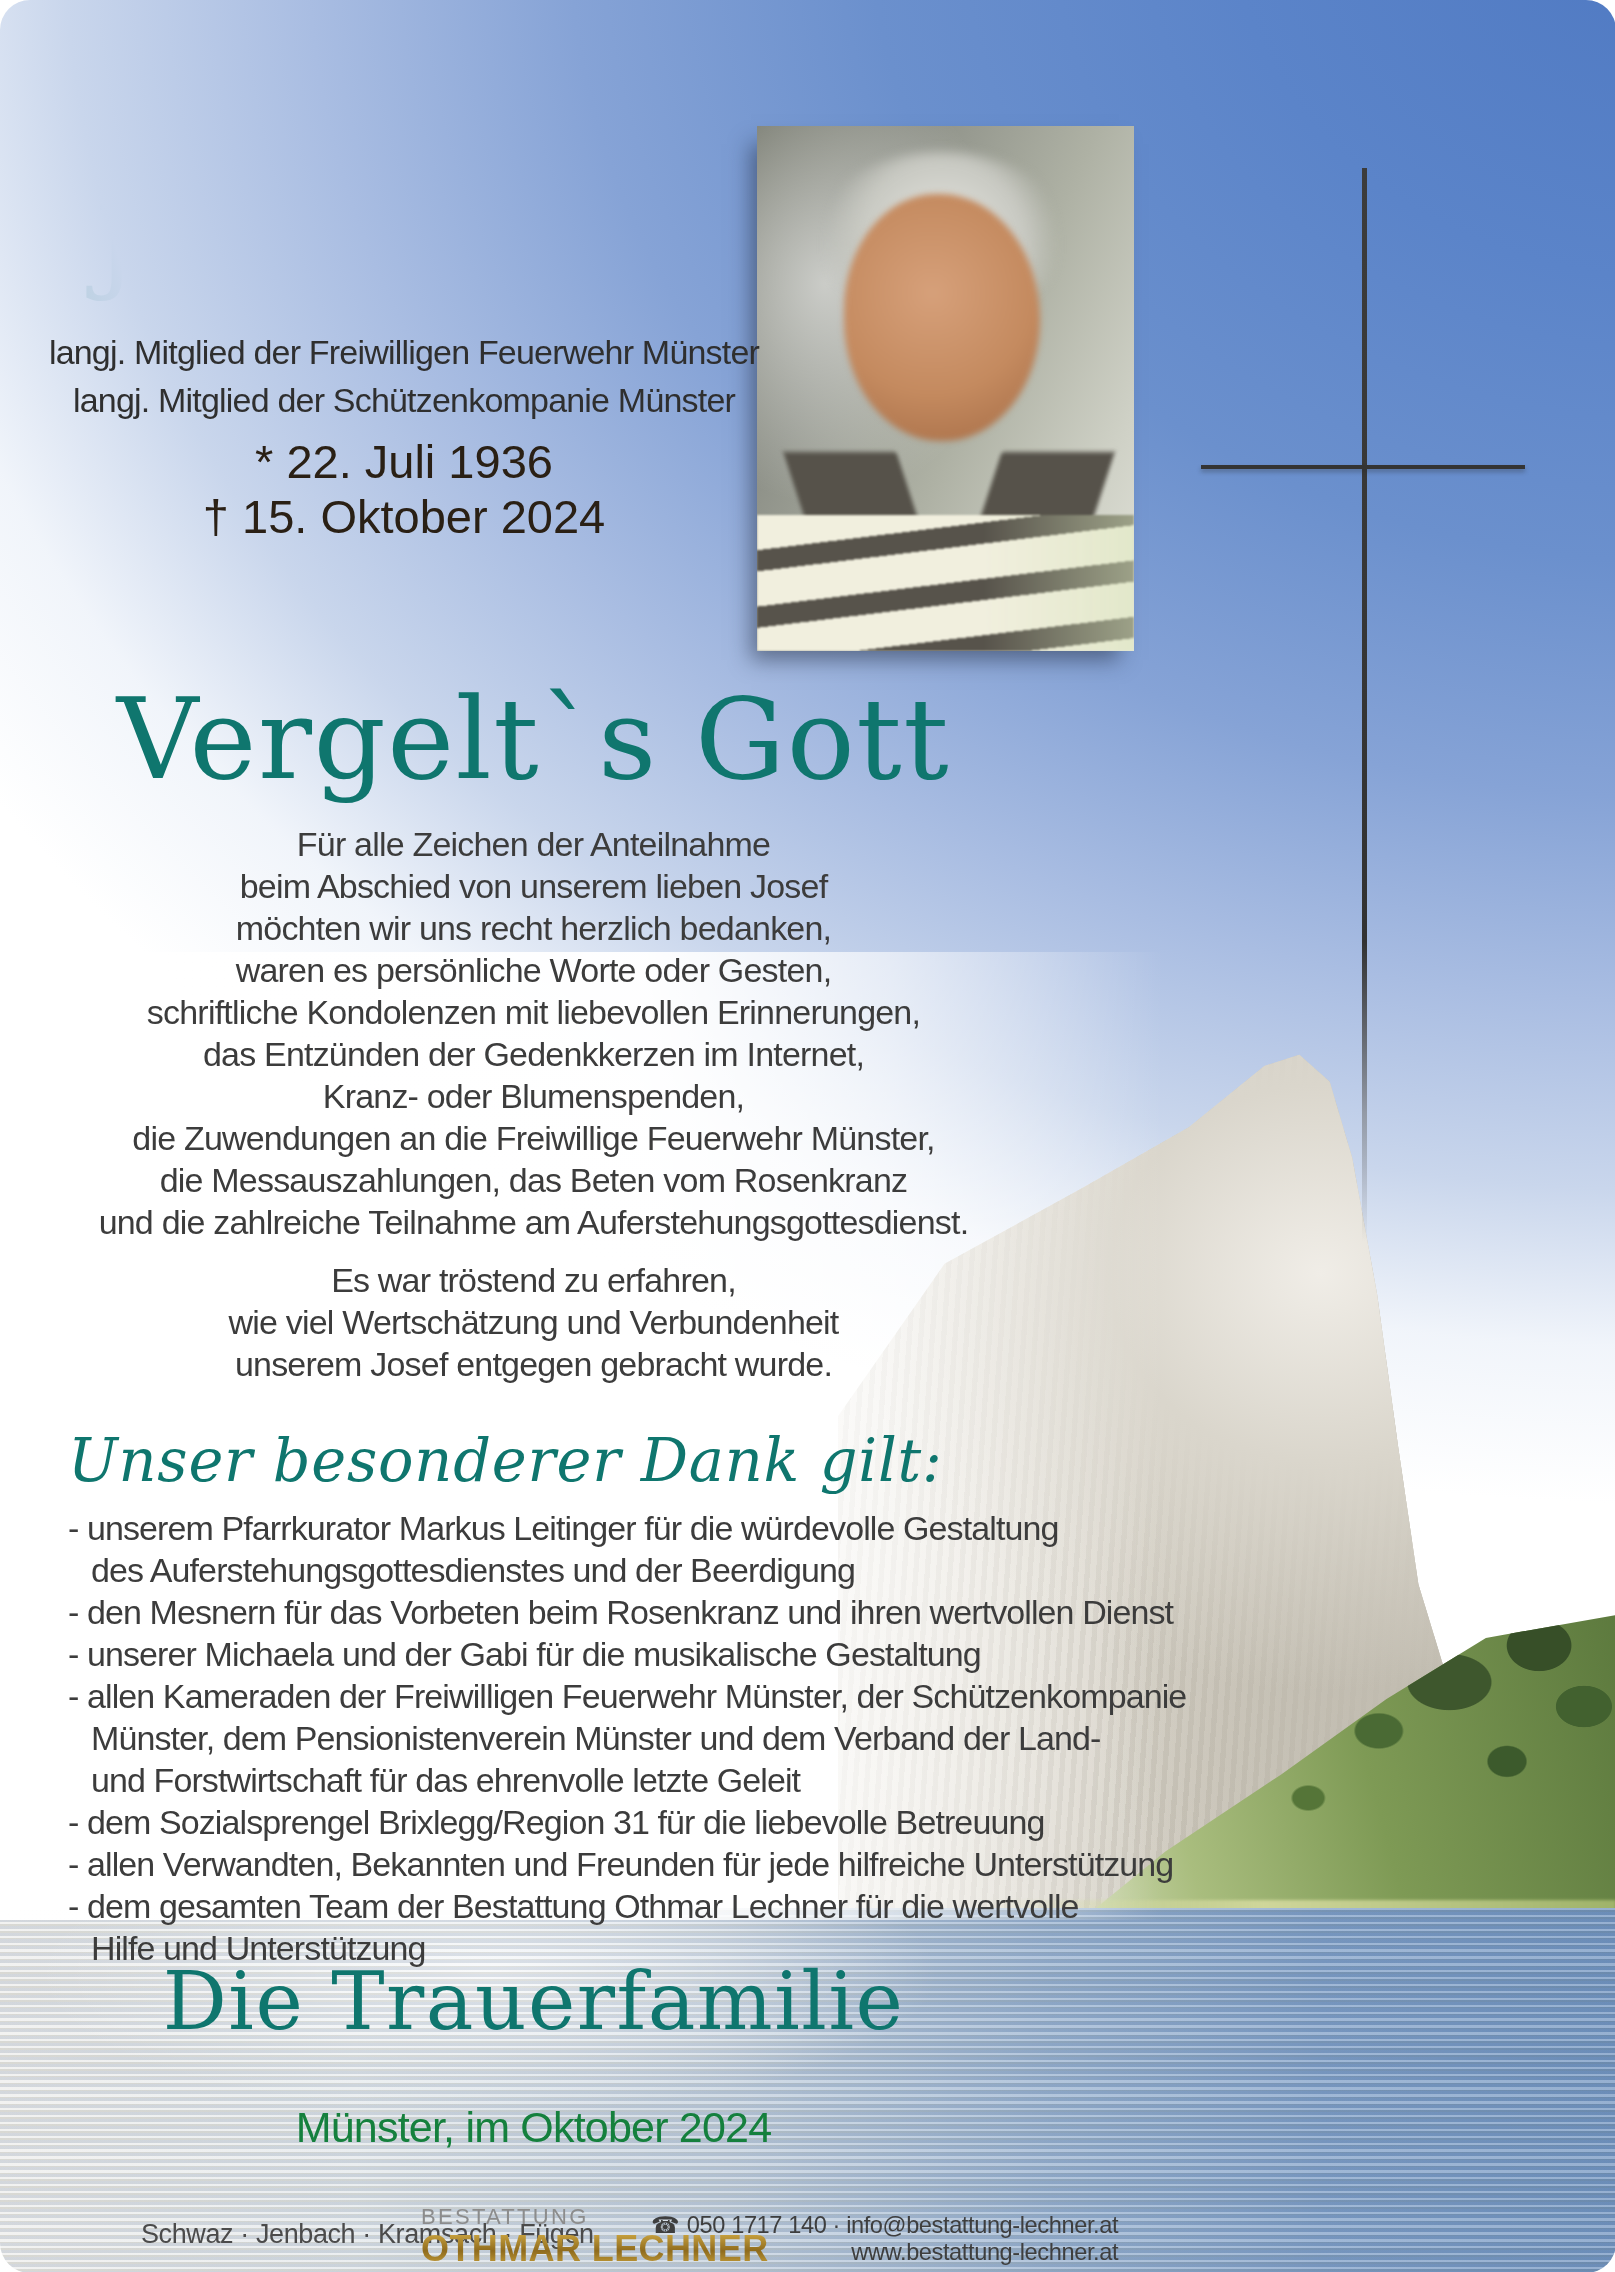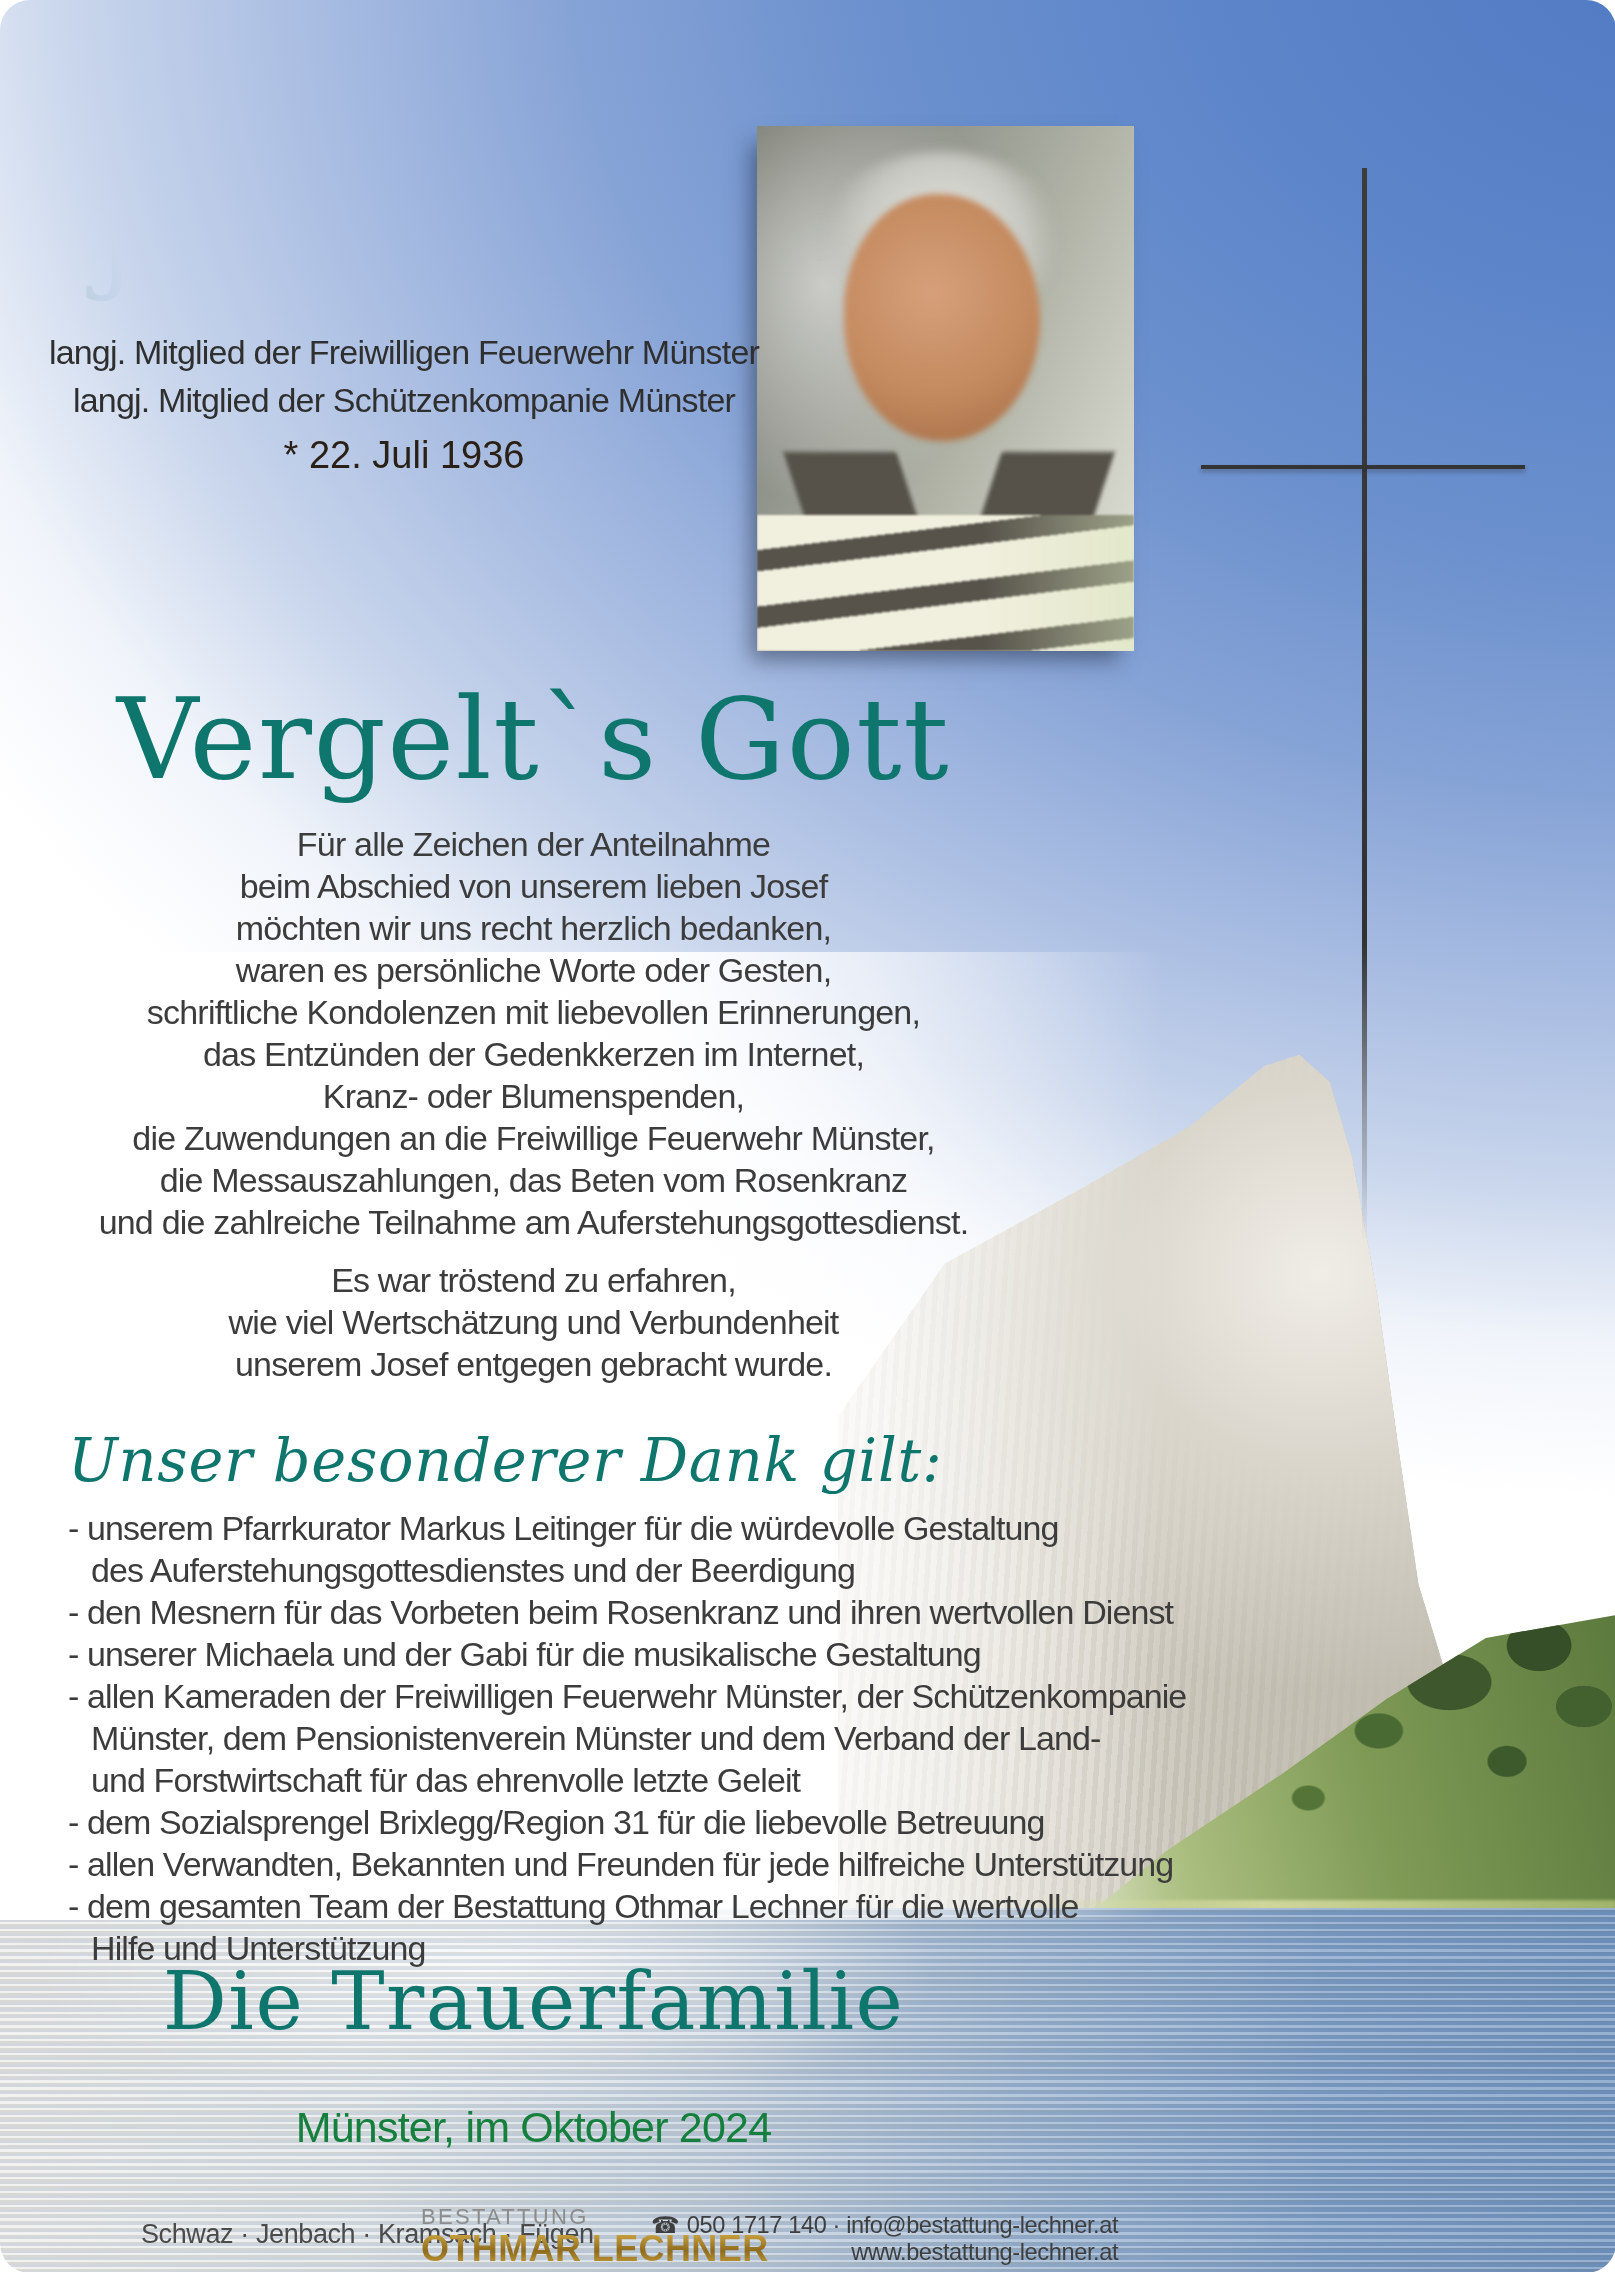--- a/index.html
+++ b/index.html
@@ -79,21 +79,21 @@
 
   
   .ink-head{font-family:"DejaVu Serif",serif;color:#0f766e;}
   .name{position:absolute;left:0;top:189px;width:808px;text-align:center;
     font-size:102px;line-height:1.1;letter-spacing:0.8px;margin:0;font-weight:normal;}
   .membership{position:absolute;left:0;width:808px;text-align:center;z-index:6;
     font-size:34px;color:#2f2f2f;letter-spacing:-0.8px;}
   .membership.m1{top:333px;}
   .membership.m2{top:381px;}
   .date-line{position:absolute;left:0;width:808px;text-align:center;z-index:6;
-    font-size:38px;color:#2a2015;}
+    font-size:47px;color:#2a2015;}
   .date-line.birth{top:434px;}
   .date-line.death{top:489px;}
 
   .main-heading{position:absolute;left:0;top:677px;width:1067px;text-align:center;z-index:6;
     font-size:113px;line-height:1.1;margin:0;font-weight:normal;letter-spacing:1.5px;}
 
   .para{position:absolute;left:0;width:1067px;text-align:center;z-index:6;
     font-size:34px;line-height:42px;color:#3c3c3c;letter-spacing:-0.8px;white-space:pre-line;}
   .para.p1{top:823px;}
   .para.p2{top:1259px;}
@@ -143,20 +143,21 @@
     <div class="ph-face"></div>
     <div class="ph-collar left"></div>
     <div class="ph-collar right"></div>
     <div class="ph-shirt"></div>
   </div>
 
   <h1 class="name ink-head">Josef Biechl</h1>
   <div class="membership m1">langj. Mitglied der Freiwilligen Feuerwehr Münster</div>
   <div class="membership m2">langj. Mitglied der Schützenkompanie Münster</div>
   <div class="date-line birth">* 22. Juli 1936</div>
+  <div class="date-line death">† 15. Oktober 2024</div>
 
   <h2 class="main-heading ink-head">Vergelt`s Gott</h2>
 
   <div class="para p2">Es war tröstend zu erfahren,
 wie viel Wertschätzung und Verbundenheit
 unserem Josef entgegen gebracht wurde.</div>
   <div class="para p1">Für alle Zeichen der Anteilnahme
 beim Abschied von unserem lieben Josef
 möchten wir uns recht herzlich bedanken,
 waren es persönliche Worte oder Gesten,

